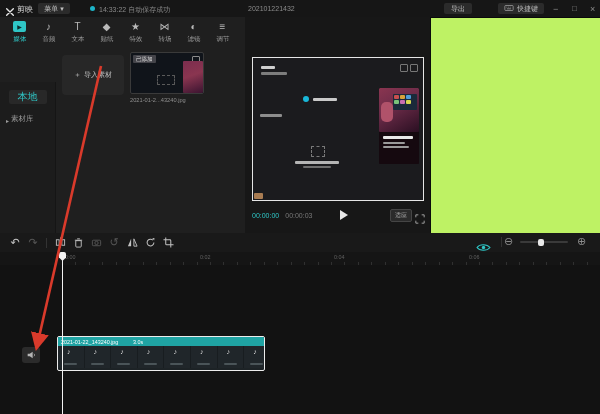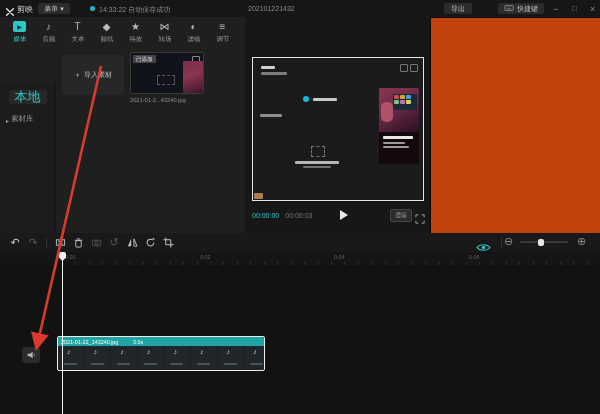--- a/index.html
+++ b/index.html
@@ -1,17 +1,17 @@
 <!DOCTYPE html>
 <html><head>
 <meta charset="utf-8">
 <style>
   html,body{margin:0;padding:0;background:#000;}
   body{font-family:"Liberation Sans","DejaVu Sans",sans-serif;}
-  #app{position:relative;width:600px;height:414px;background:#c2410c;overflow:hidden;
+  #app{position:relative;width:600px;height:414px;background:#bef264;overflow:hidden;
        -webkit-font-smoothing:antialiased;color:#c8c8c8;}
   .abs{position:absolute;}
   .row{display:flex;align-items:center;}
   .chip{background:#2b2b2b;border-radius:2px;color:#c0c0c0;display:flex;align-items:center;justify-content:center;}
   
   #titlebar{left:0;top:0;width:600px;height:17px;background:#161616;border-bottom:1px solid #0a0a0a;}
   .tb-text{font-size:8px;color:#cfcfcf;}
   .tb-dim{font-size:7px;color:#8a8a8a;}
   
   #left-panel{left:0;top:17px;width:245px;height:216px;background:#1f1f1f;border-right:1px solid #0b0b0b;}
@@ -118,21 +118,21 @@
         <span class="glyph">◐</span>
         <span class="lbl">滤镜</span>
       </div>
       <div class="tab">
         <span class="glyph">≡</span>
         <span class="lbl">调节</span>
       </div>
     </div>
 
     <div id="subnav" class="abs">
-      <div class="chip" style="margin:8px auto 0;width:38px;height:14px;font-size:13px;color:#2fc6c6;background:#282828;cursor:pointer;">本地</div>
+      <div class="chip" style="margin:8px auto 0;width:38px;height:14px;font-size:10px;color:#2fc6c6;background:#282828;cursor:pointer;">本地</div>
       <div class="row" style="margin:10px 0 0 6px;gap:2px;font-size:7.5px;color:#9a9a9a;cursor:pointer;align-items:flex-end;">
         <span style="font-size:6px;">▸</span>
         <span>素材库</span>
       </div>
     </div>
 
     <div class="abs chip" style="left:62px;top:38px;width:62px;height:40px;font-size:7px;gap:3px;background:#272727;border-radius:4px;cursor:pointer;">
       <span>＋</span>
       <span>导入素材</span>
     </div>

